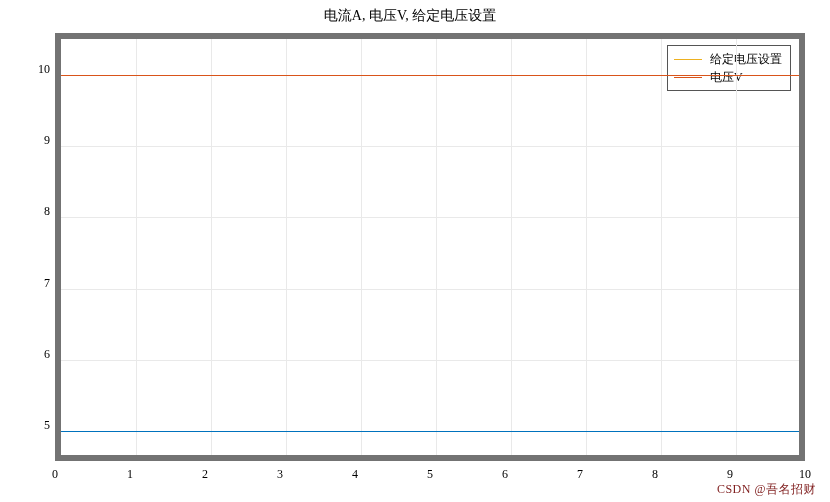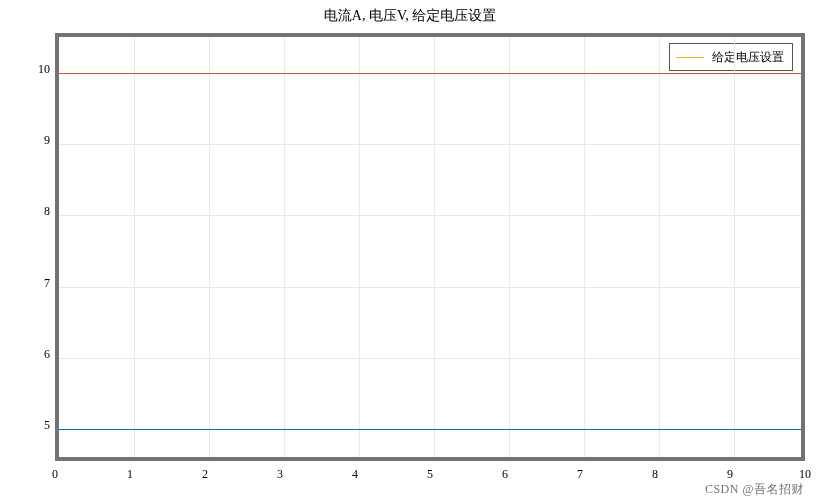--- a/index.html
+++ b/index.html
@@ -23,21 +23,21 @@
       color: #000;
       height: 22px;
       line-height: 22px;
     }
     .plot-area {
       position: absolute;
       left: 45px;
       top: 28px;
       width: 750px;
       height: 428px;
-      border: 4px solid #737373;
+      border: 6px solid #737373;
       background: #fff;
     }
     .grid-v, .grid-h {
       position: absolute;
       background: #e9e9e9;
     }
     .grid-v { top: 0; bottom: 0; width: 1px; }
     .grid-h { left: 0; right: 0; height: 1px; }
     .tick-x {
       position: absolute;
@@ -76,39 +76,43 @@
       align-items: center;
       height: 18px;
     }
     .legend-swatch {
       width: 28px;
       height: 1px;
       margin-right: 8px;
     }
     .watermark {
       position: absolute;
-      right: 26px;
+      right: 14px;
       bottom: 4px;
       font-size: 12px;
-      color: #737373;
+      color: #7f1d1d;
       letter-spacing: 0.5px;
     }
   </style>
 </head>
 <body>
 
 <div class="chart-wrap">
   <div class="title">电流A, 电压V, 给定电压设置</div>
 
   <div class="plot-area">
 
     <div class="legend">
         <div class="legend-row">
           <div class="legend-swatch" style="background: rgb(237, 177, 32);"></div>
           <span>给定电压设置</span>
+        </div>
+        <div class="legend-row">
+          <div class="legend-swatch" style="background: rgb(217, 84, 26);"></div>
+          <span>电压V</span>
         </div>
       </div>
   <div class="grid-v" style="left: 75px;"></div>
       <div class="grid-v" style="left: 150px;"></div>
       <div class="grid-v" style="left: 225px;"></div>
       <div class="grid-v" style="left: 300px;"></div>
       <div class="grid-v" style="left: 375px;"></div>
       <div class="grid-v" style="left: 450px;"></div>
       <div class="grid-v" style="left: 525px;"></div>
       <div class="grid-v" style="left: 600px;"></div>

